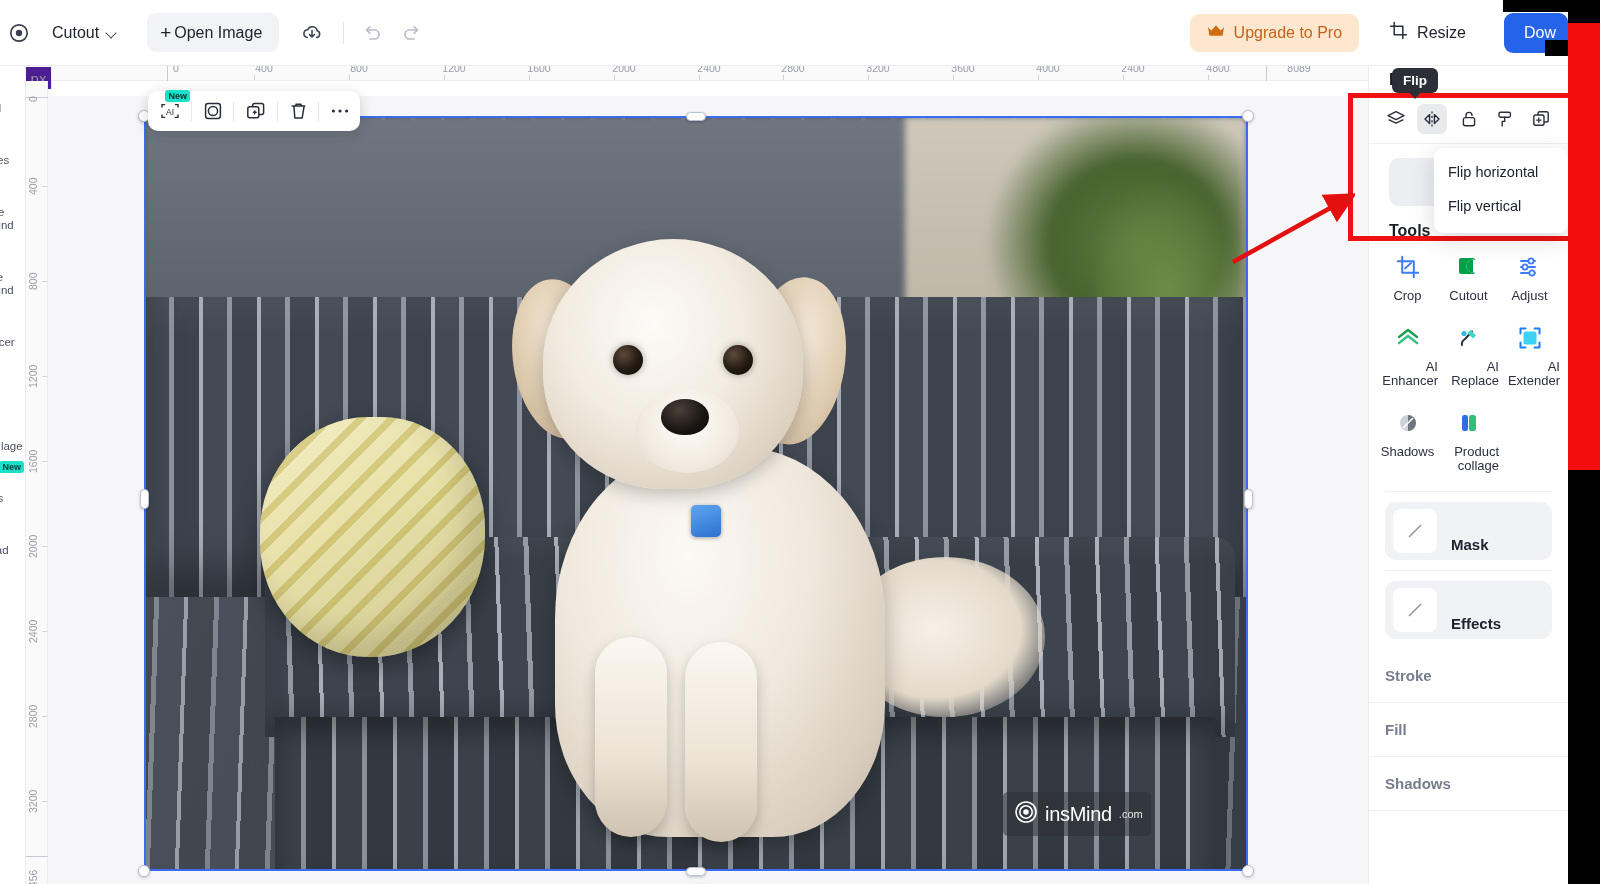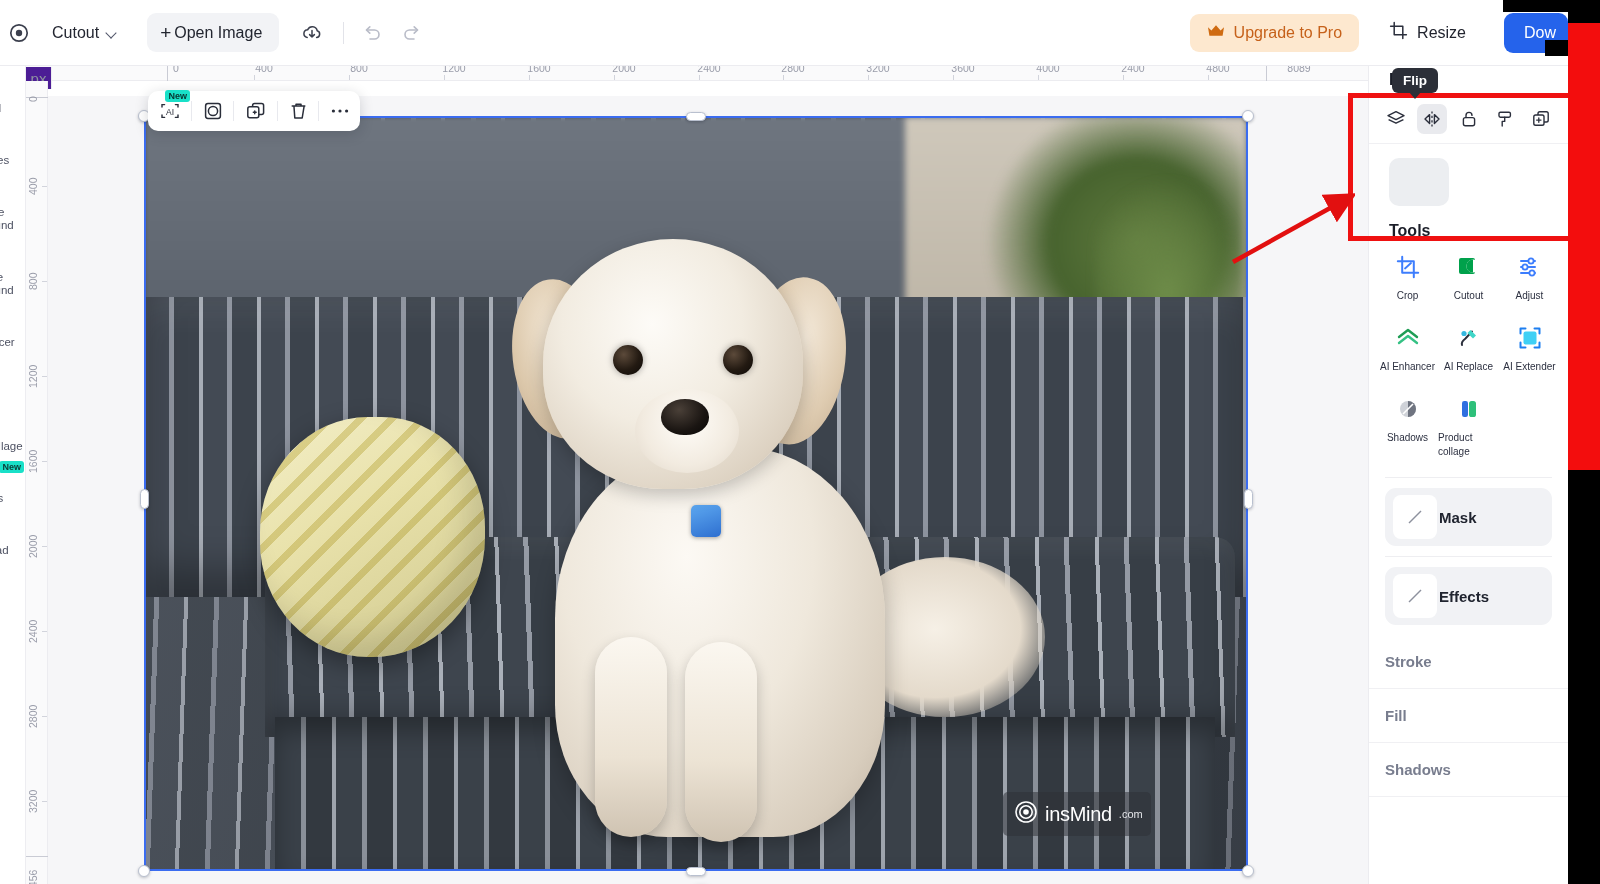--- a/index.html
+++ b/index.html
@@ -319,24 +319,24 @@
   }
   .rp-section-title { font-size:16px; font-weight:bold; color:#1b1e28; padding:6px 20px 4px 20px; }
   .tools-grid {
     display:grid; grid-template-columns: repeat(3, 1fr);
     padding: 6px 8px 10px 8px; row-gap: 14px;
   }
   .tool {
     display:flex; flex-direction:column; align-items:center; gap:5px;
     cursor:pointer; padding: 4px 0;
   }
-  .tool-lab { font-size:10px; color:#2c3040; text-align:left; line-height:14px; }
+  .tool-lab { font-size:13px; color:#2c3040; text-align:right; line-height:14px; }
   .rp-divider { height:1px; background:#eeeef1; margin: 4px 16px; }
   .rowcard {
-    display:flex; align-items:center; gap:2px;
+    display:flex; align-items:flex-end; gap:14px;
     margin: 10px 16px; padding: 7px 8px; border-radius:11px;
     background:#f1f2f5; cursor:pointer;
   }
   .rowcard .thumb {
     width:44px; height:44px; background:#fff; border-radius:8px;
     display:flex; align-items:center; justify-content:center;
   }
   .rowcard .lab { font-size:15px; font-weight:bold; color:#20242f; }
   .proprow {
     display:flex; align-items:center;
@@ -879,20 +879,24 @@
       <span>Stroke</span>
     </div>
     <div class="proprow">
       <span>Fill</span>
     </div>
     <div class="proprow">
       <span>Shadows</span>
     </div>
   </div>
 
+  <div id="flip-dropdown">
+    <div class="dd-item">Flip horizontal</div>
+    <div class="dd-item">Flip vertical</div>
+  </div>
 
   <div id="flip-tooltip">Flip</div>
 
   <div id="anno-box"></div>
   <svg id="anno-arrow" width="130" height="80">
     <defs>
       <marker id="ah" markerWidth="7" markerHeight="7" refX="3" refY="3.5" orient="auto">
         <path d="M0 0 L7 3.5 L0 7 z" fill="#e21010"></path>
       </marker>
     </defs>

